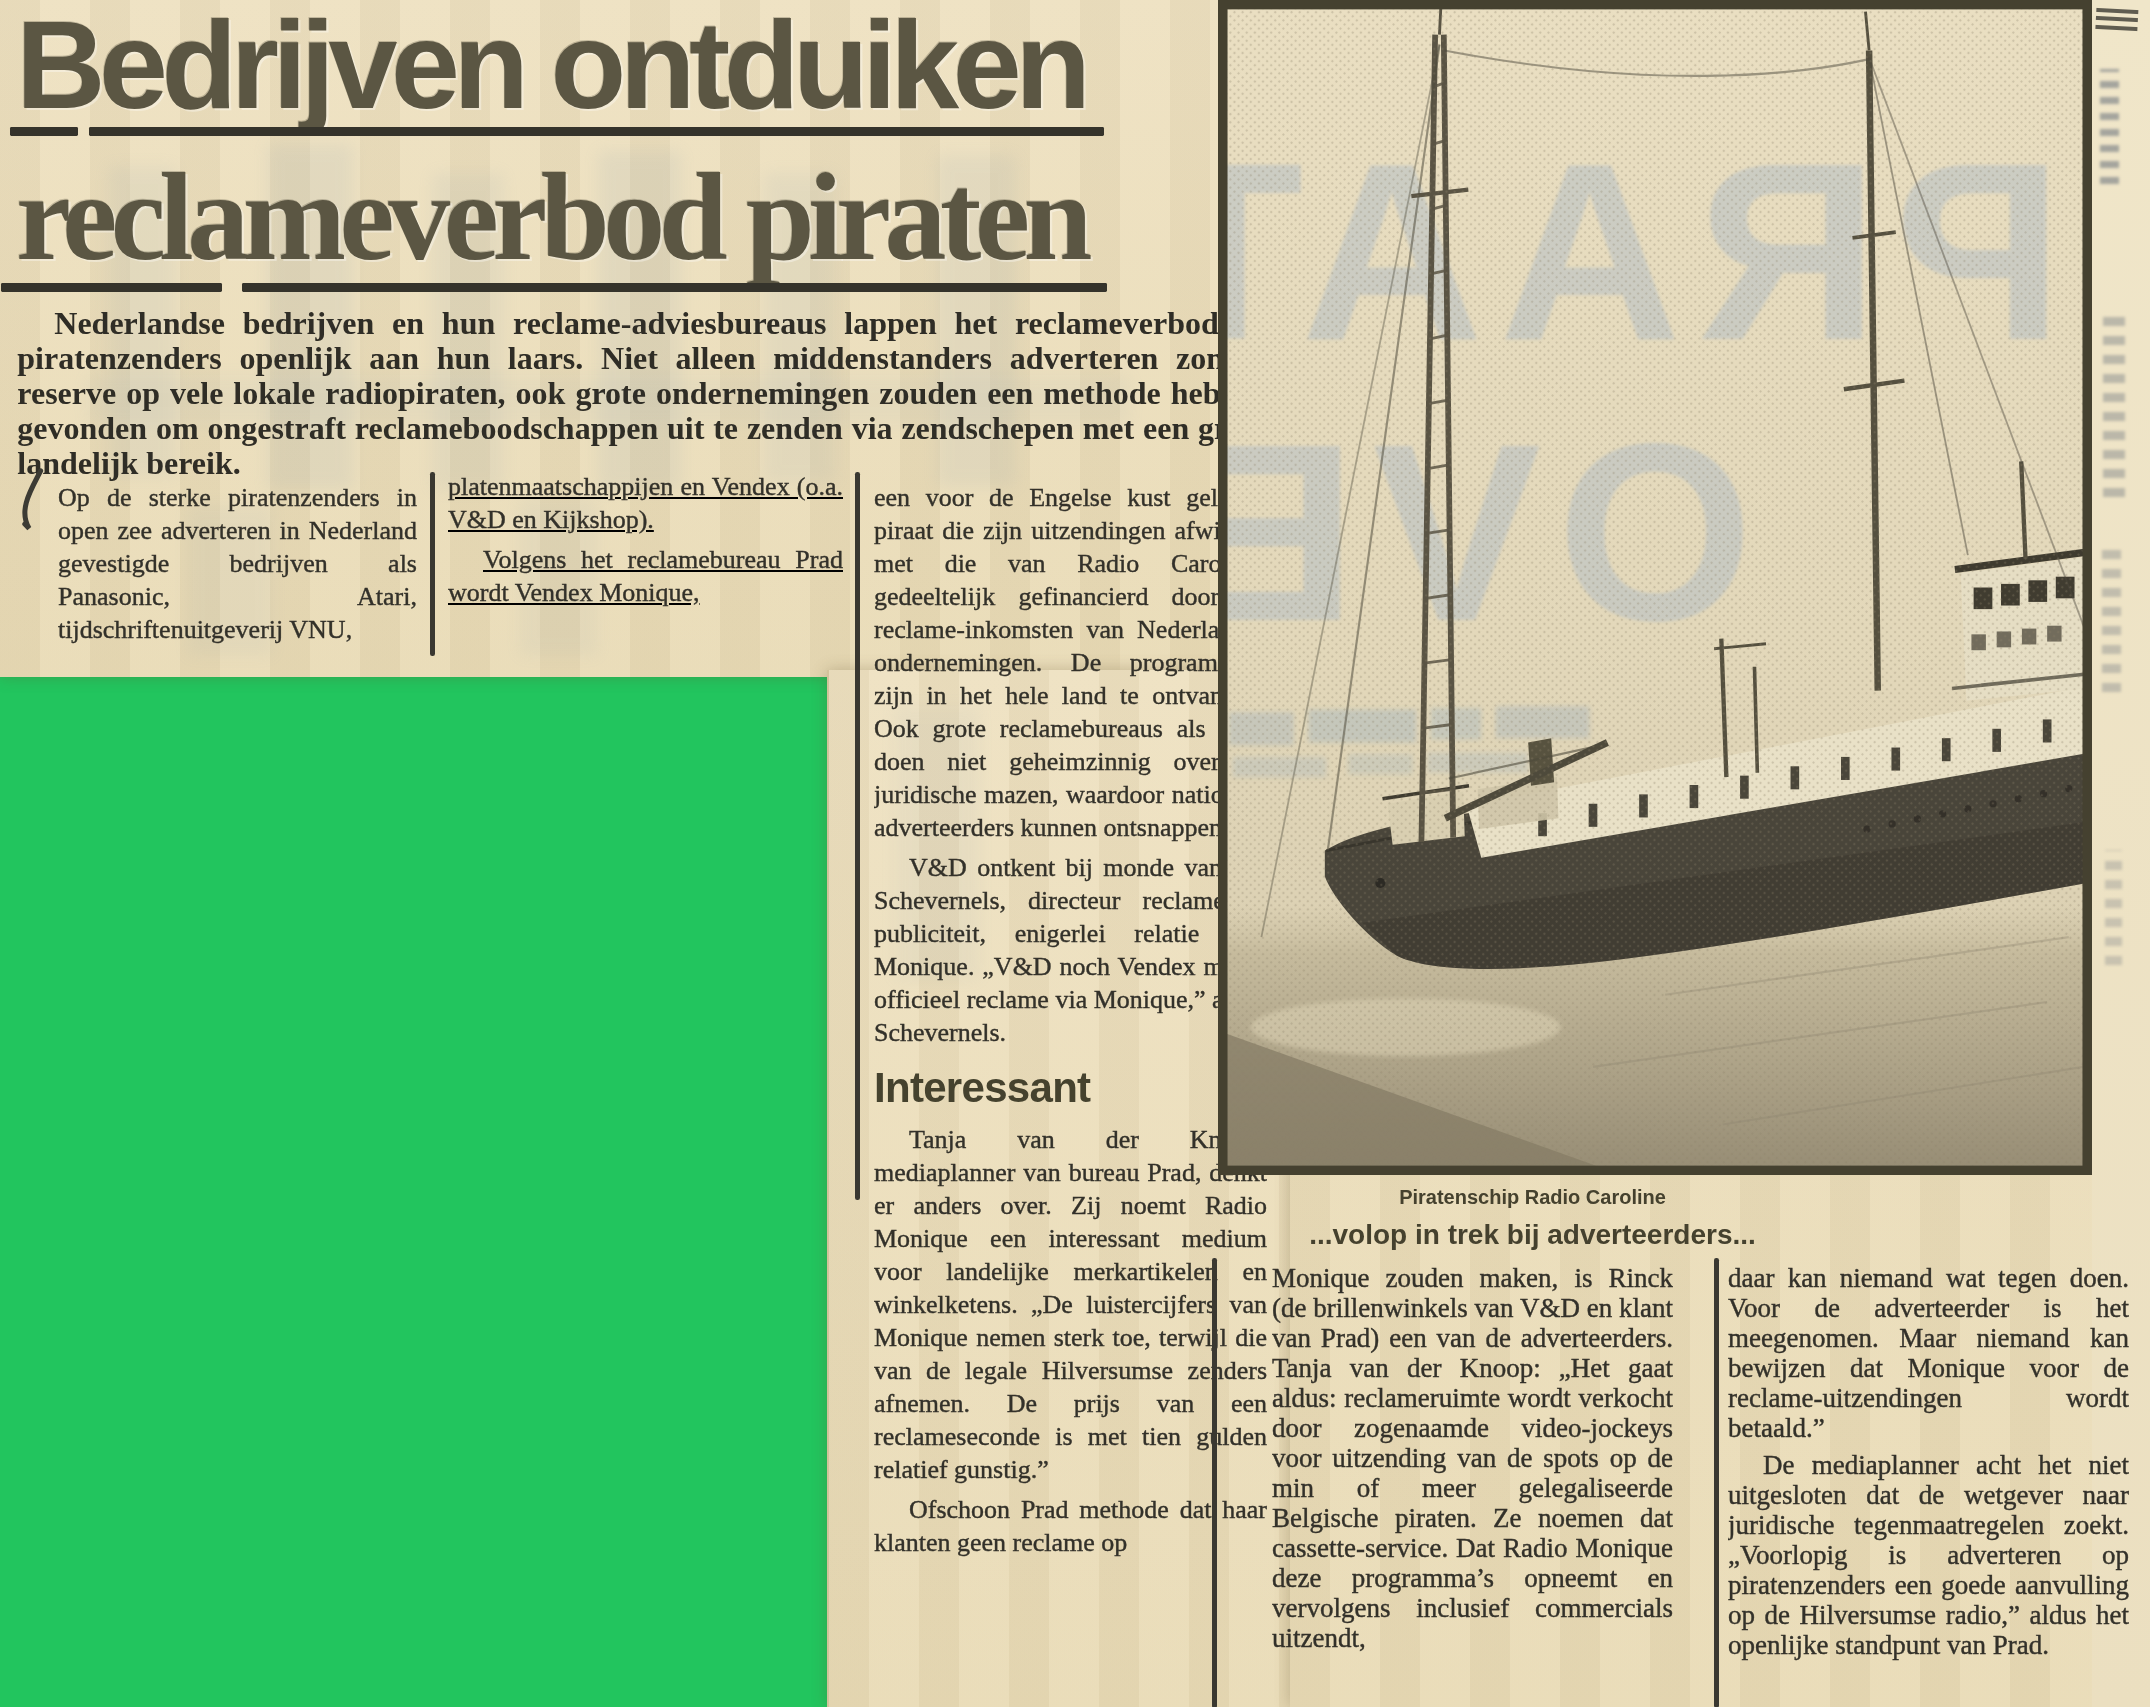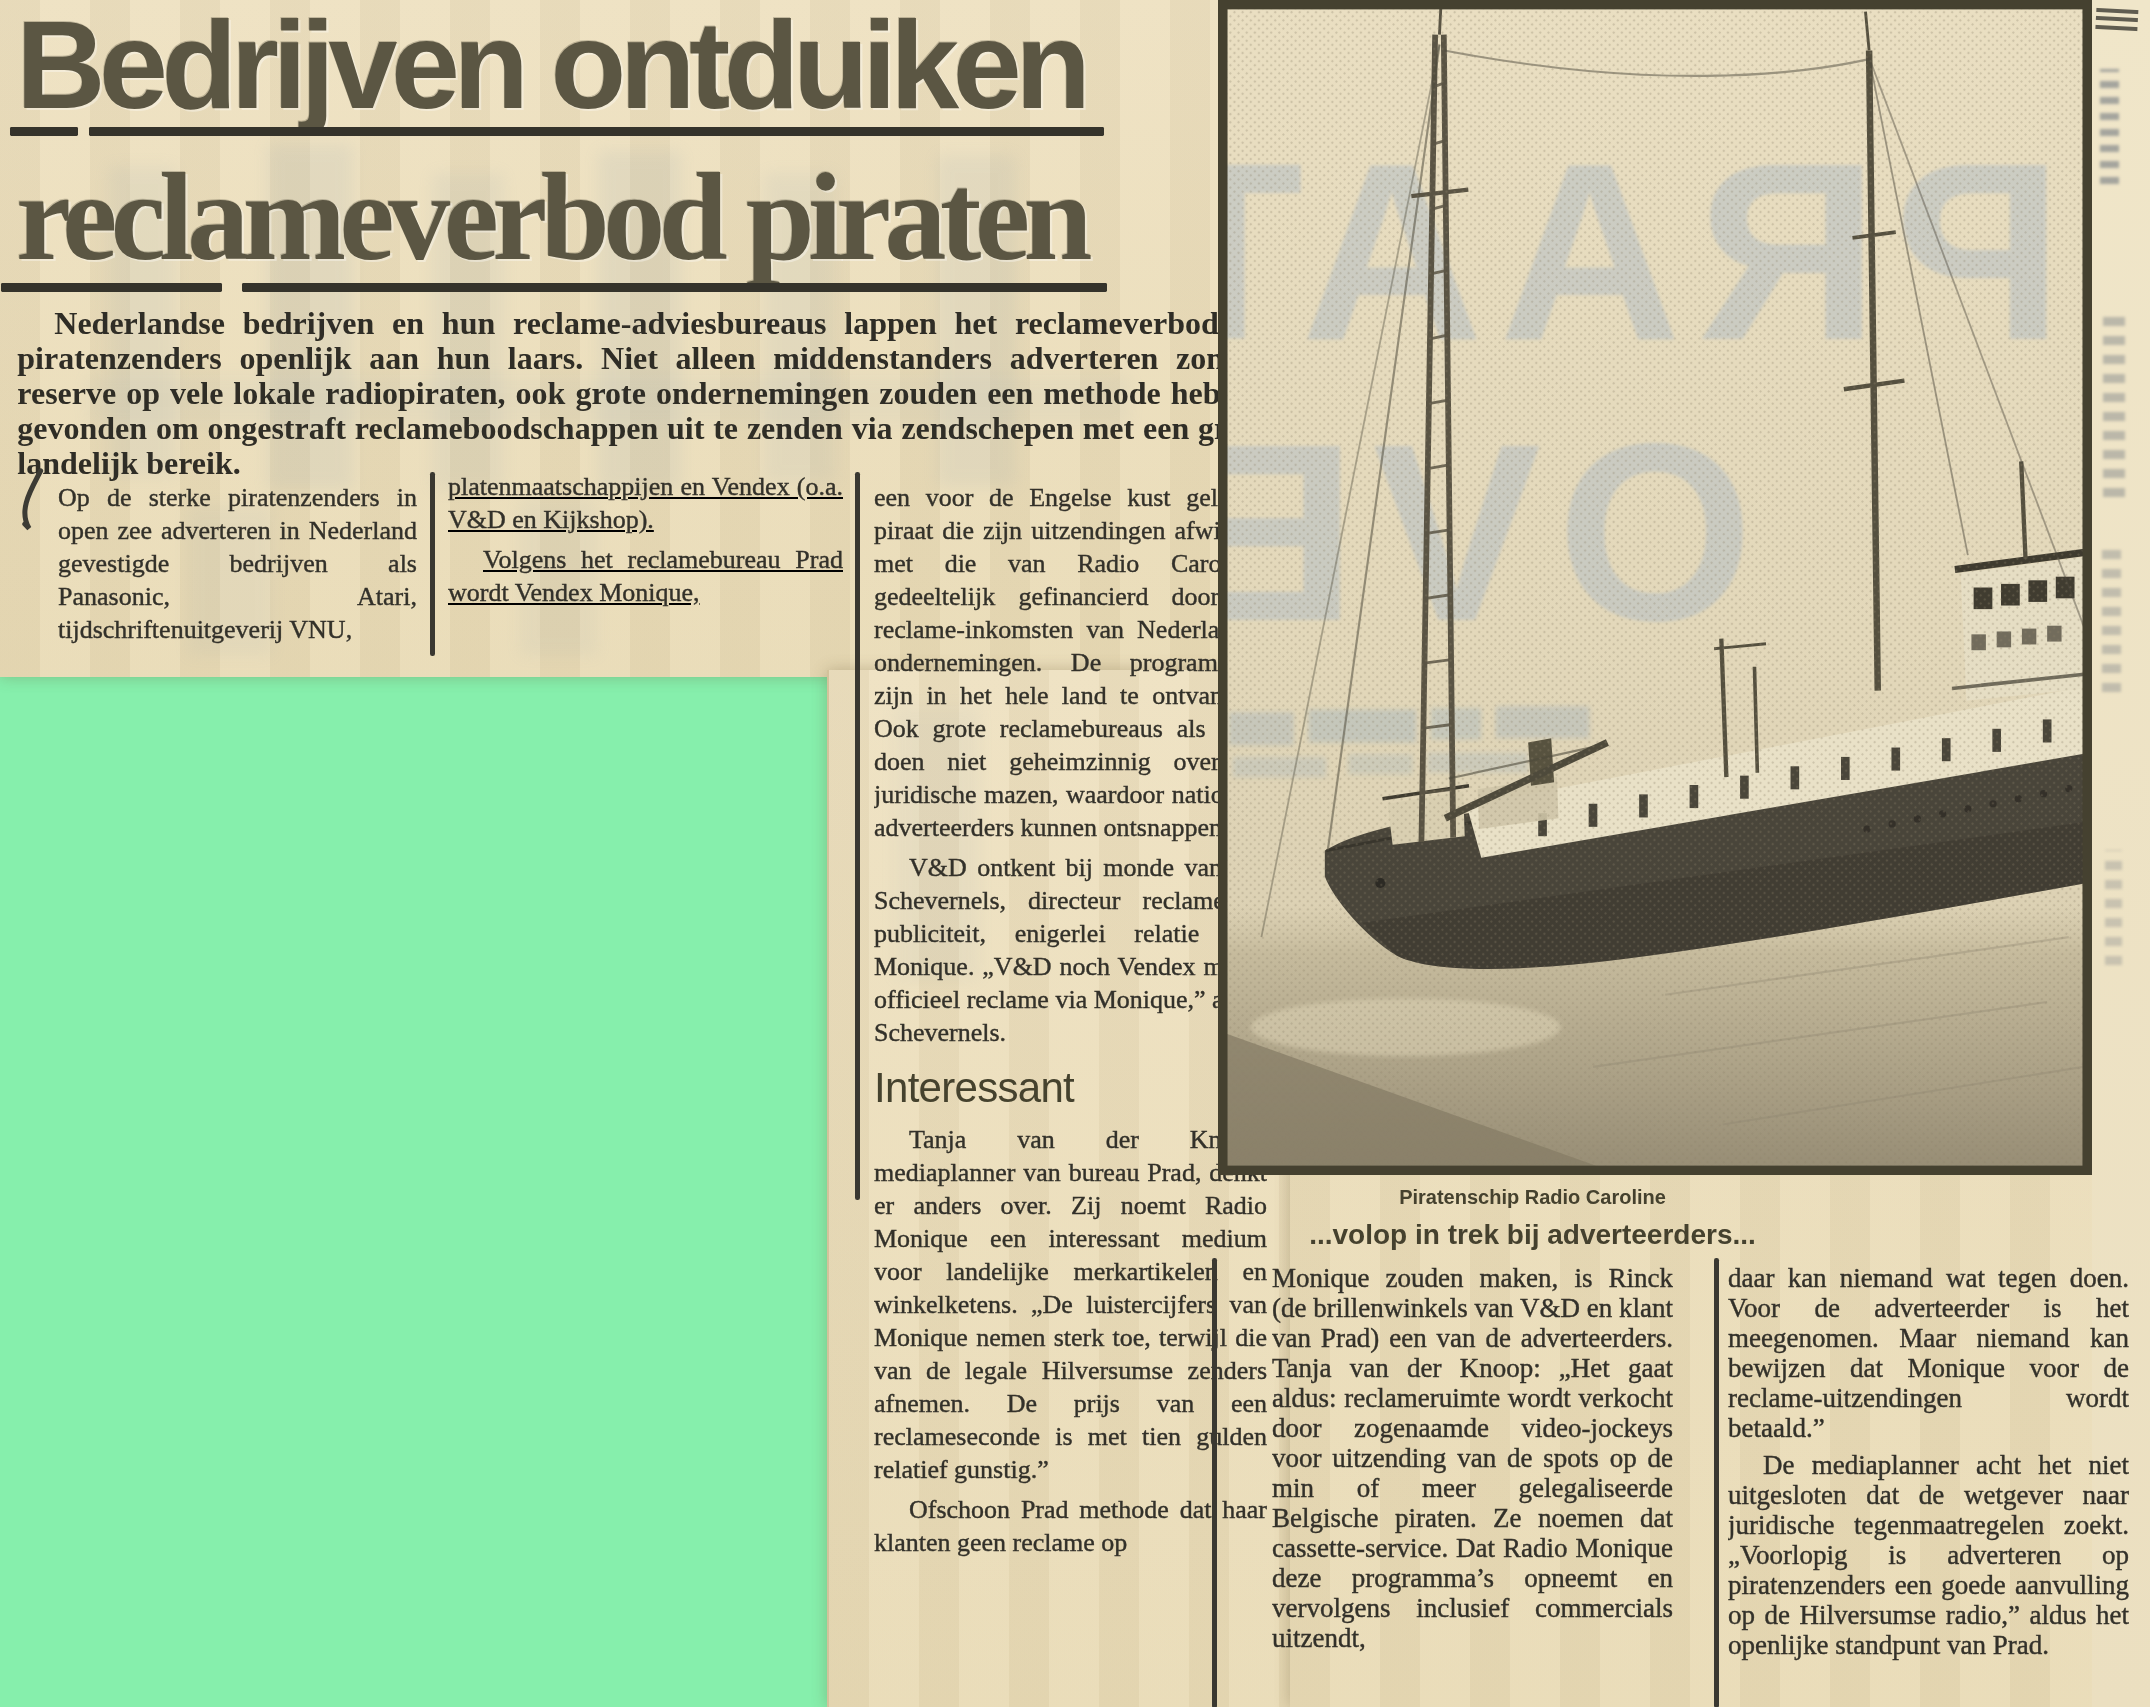--- a/index.html
+++ b/index.html
@@ -1,17 +1,17 @@
 <!DOCTYPE html>
 <html lang="nl" style="font-size:11.5px"><head>
 <meta charset="utf-8">
 <style>
   html,body{margin:0;padding:0;}
   body{background:#f7f6f1;}
-  .page{position:relative;width:2151px;height:1707px;background:#86efac;overflow:hidden;
+  .page{position:relative;width:2151px;height:1707px;background:#22c55e;overflow:hidden;
         font-family:"Liberation Serif","DejaVu Serif",serif;}
   
   .paper{position:absolute;background-color:#ecdfbd;
     background-image:
       repeating-linear-gradient(90deg, rgba(146,131,96,0.07) 0px, rgba(146,131,96,0.07) 40px,
                                 rgba(255,255,255,0.05) 40px, rgba(255,255,255,0.05) 90px),
       linear-gradient(180deg,#eee1c1,#e9dbb6);
     box-shadow:0 0 14.4px rgba(95,78,42,0.30);}
   .paper-top{left:0;top:0;width:1290px;height:677px;}
   .paper-strip{left:827px;top:670px;width:463px;height:1037px;border-left:2.2px solid #d3c29b;}
@@ -28,21 +28,21 @@
   .hl2{top:156px;font-family:Liberation Serif, serif;}
   .hrule{position:absolute;height:9.4px;background:#35332b;border-radius:1.4px;}
   
   .intro{position:absolute;left:17.3px;top:306px;width:1253px;font-size:32px;line-height:35px;
     font-weight:700;color:#2f2d26;text-align:justify;text-indent:37px;}
   .col{position:absolute;overflow:hidden;}
   .col p{margin:0 0 7.2px 0;text-align:justify;font-size:26px;line-height:33px;color:#33312a;
     -webkit-text-stroke:0.4px #33312a;}
   .col p.ind{text-indent:35px;}
   .bcol p{font-size:27px;line-height:30px;}
-  .subhead{font-family:"Liberation Sans","DejaVu Sans",sans-serif;font-weight:400;font-size:42px;
+  .subhead{font-family:"Liberation Sans","DejaVu Sans",sans-serif;font-weight:700;font-size:42px;
     line-height:45px;color:#45422e;letter-spacing:-0.7px;margin:16px 0 13px 0;
     -webkit-text-stroke:0;}
   .vrule{position:absolute;width:5px;background:#3a3831;border-radius:2.2px;}
   
   .photo{position:absolute;left:1218px;top:0;width:874px;height:1175px;}
   .caption{position:absolute;left:1218px;top:1178px;width:874px;height:85px;
     font-family:"Liberation Sans","DejaVu Sans",sans-serif;font-weight:700;color:#45412e;
     text-align:center;padding-right:245px;box-sizing:border-box;}
   .cap1{font-size:20px;line-height:39px;display:block;}
   .cap2{font-size:28px;line-height:36px;display:block;}

